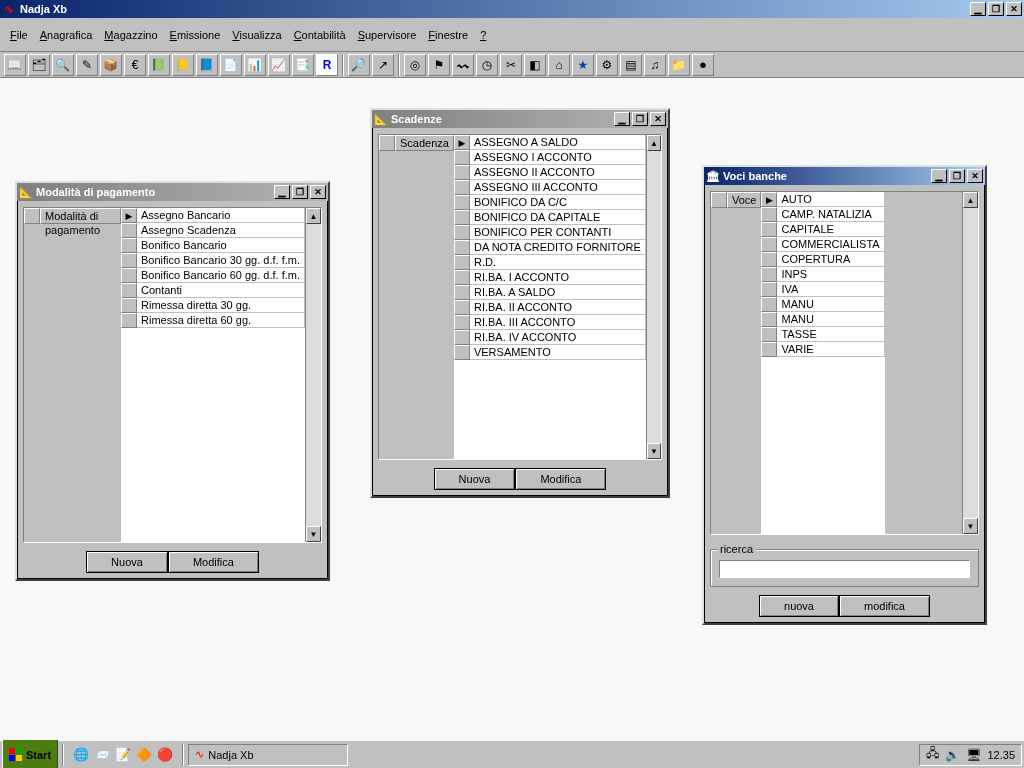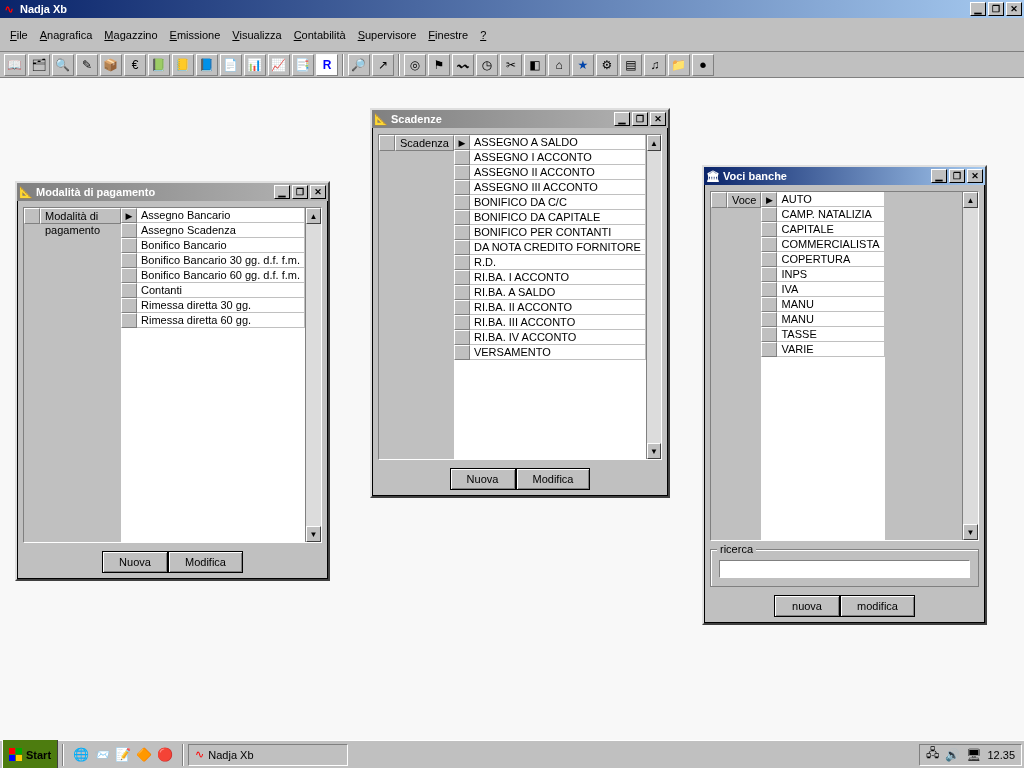--- a/index.html
+++ b/index.html
@@ -35,22 +35,22 @@
   .gridhead .colh{flex:1; height:16px; background:#c0c0c0; border:1px solid; border-color:#fff #808080 #808080 #fff; padding:0 4px; line-height:14px;}
   .gridrows{background:#fff; flex:1; overflow:hidden;}
   .grow{display:flex; height:15px;}
   .grow .rowsel{width:16px; background:#c0c0c0; border:1px solid; border-color:#fff #808080 #808080 #fff; display:flex; align-items:center; justify-content:center; font-size:9px;}
   .grow .cell{flex:1; border-right:1px solid #c0c0c0; border-bottom:1px solid #c0c0c0; padding:0 4px; line-height:14px; white-space:nowrap; overflow:hidden;}
   .gridempty{flex:1; background:#c0c0c0;}
   .vscroll{width:16px; background:#dcdcdc; border-left:1px solid #808080; display:flex; flex-direction:column;}
   .vscroll .arrow{height:16px; background:#c0c0c0; border:1px solid; border-color:#fff #404040 #404040 #fff; display:flex; align-items:center; justify-content:center; font-size:8px;}
   .vscroll .track{flex:1;}
   .btnrow{display:flex; justify-content:center; gap:0; margin-top:8px;}
-  .wbtn{min-width:66px; height:22px; background:#c0c0c0; border:1px solid #000; box-shadow:inset 1px 1px #fff, inset -1px -1px #808080; font-size:11px; padding:0 16px;}
-  .fieldset{border:1px solid #808080; box-shadow:inset 1px 1px #fff; padding:10px 8px 8px 8px; margin-top:8px; position:relative;}
+  .wbtn{min-width:66px; height:22px; background:#c0c0c0; border:1px solid #000; box-shadow:inset 1px 1px #fff, inset -1px -1px #808080; font-size:11px; padding:0 24px;}
+  .fieldset{border:1px solid #808080; box-shadow:inset 1px 1px #fff; padding:10px 8px 8px 8px; margin-top:14px; position:relative;}
   .fieldset .legend{position:absolute; top:-7px; left:6px; background:#c0c0c0; padding:0 3px; font-size:11px;}
   .txt{width:100%; height:18px; border:1px solid; border-color:#808080 #fff #fff #808080; background:#fff;}
   
   .taskbar{height:28px; background:#c0c0c0; border-top:1px solid #fff; display:flex; align-items:center; padding:2px 2px;}
   .startbtn{height:22px; background:#4d7c0f; border:1px solid; border-color:#fff #404040 #404040 #fff; display:flex; align-items:center; padding:17px 6px; font-weight:bold; gap:3px;}
   .qlaunch{display:flex; align-items:center; margin:0 4px; gap:3px;}
   .qlaunch .qi{width:18px;height:18px;display:flex;align-items:center;justify-content:center;font-size:13px;}
   .taskbar .tsepv{width:2px;height:22px;border-left:1px solid #808080;border-right:1px solid #fff;margin:0 4px;}
   .taskbtn{height:22px; min-width:160px; background:#c0c0c0; border:1px solid; border-color:#808080 #fff #fff #808080; display:flex; align-items:center; padding:0 6px; gap:4px;}
   .tray{margin-left:auto; height:22px; border:1px solid; border-color:#808080 #fff #fff #808080; display:flex; align-items:center; padding:0 6px; gap:6px;}

